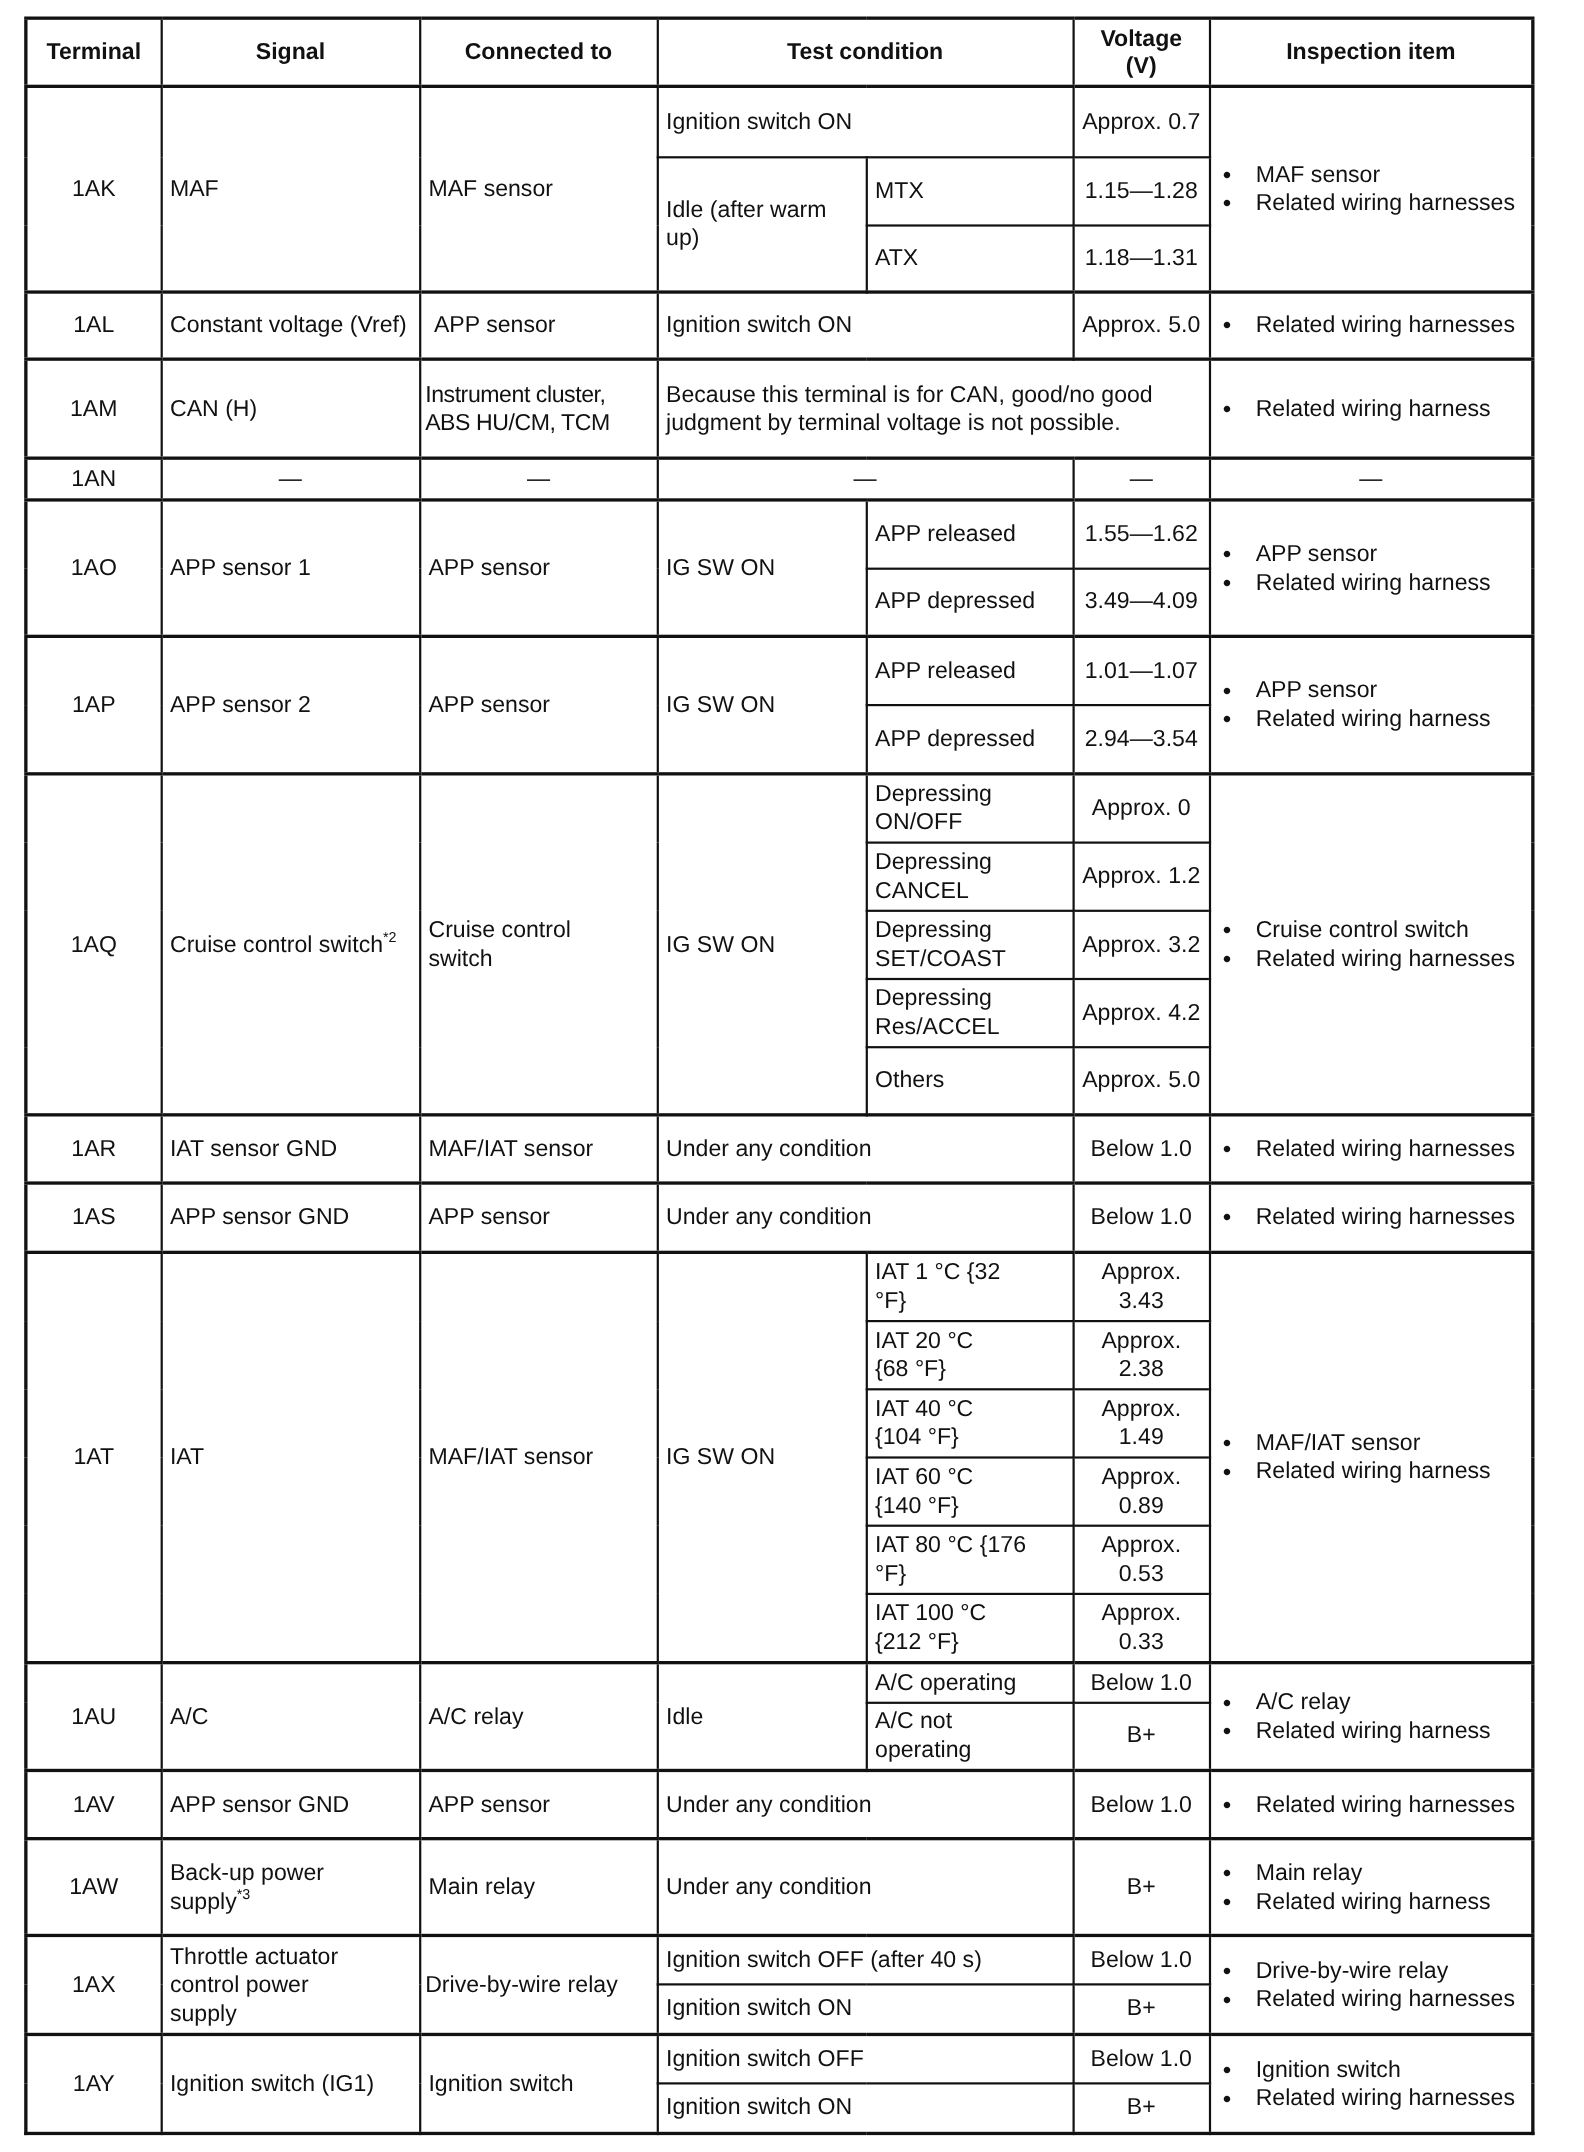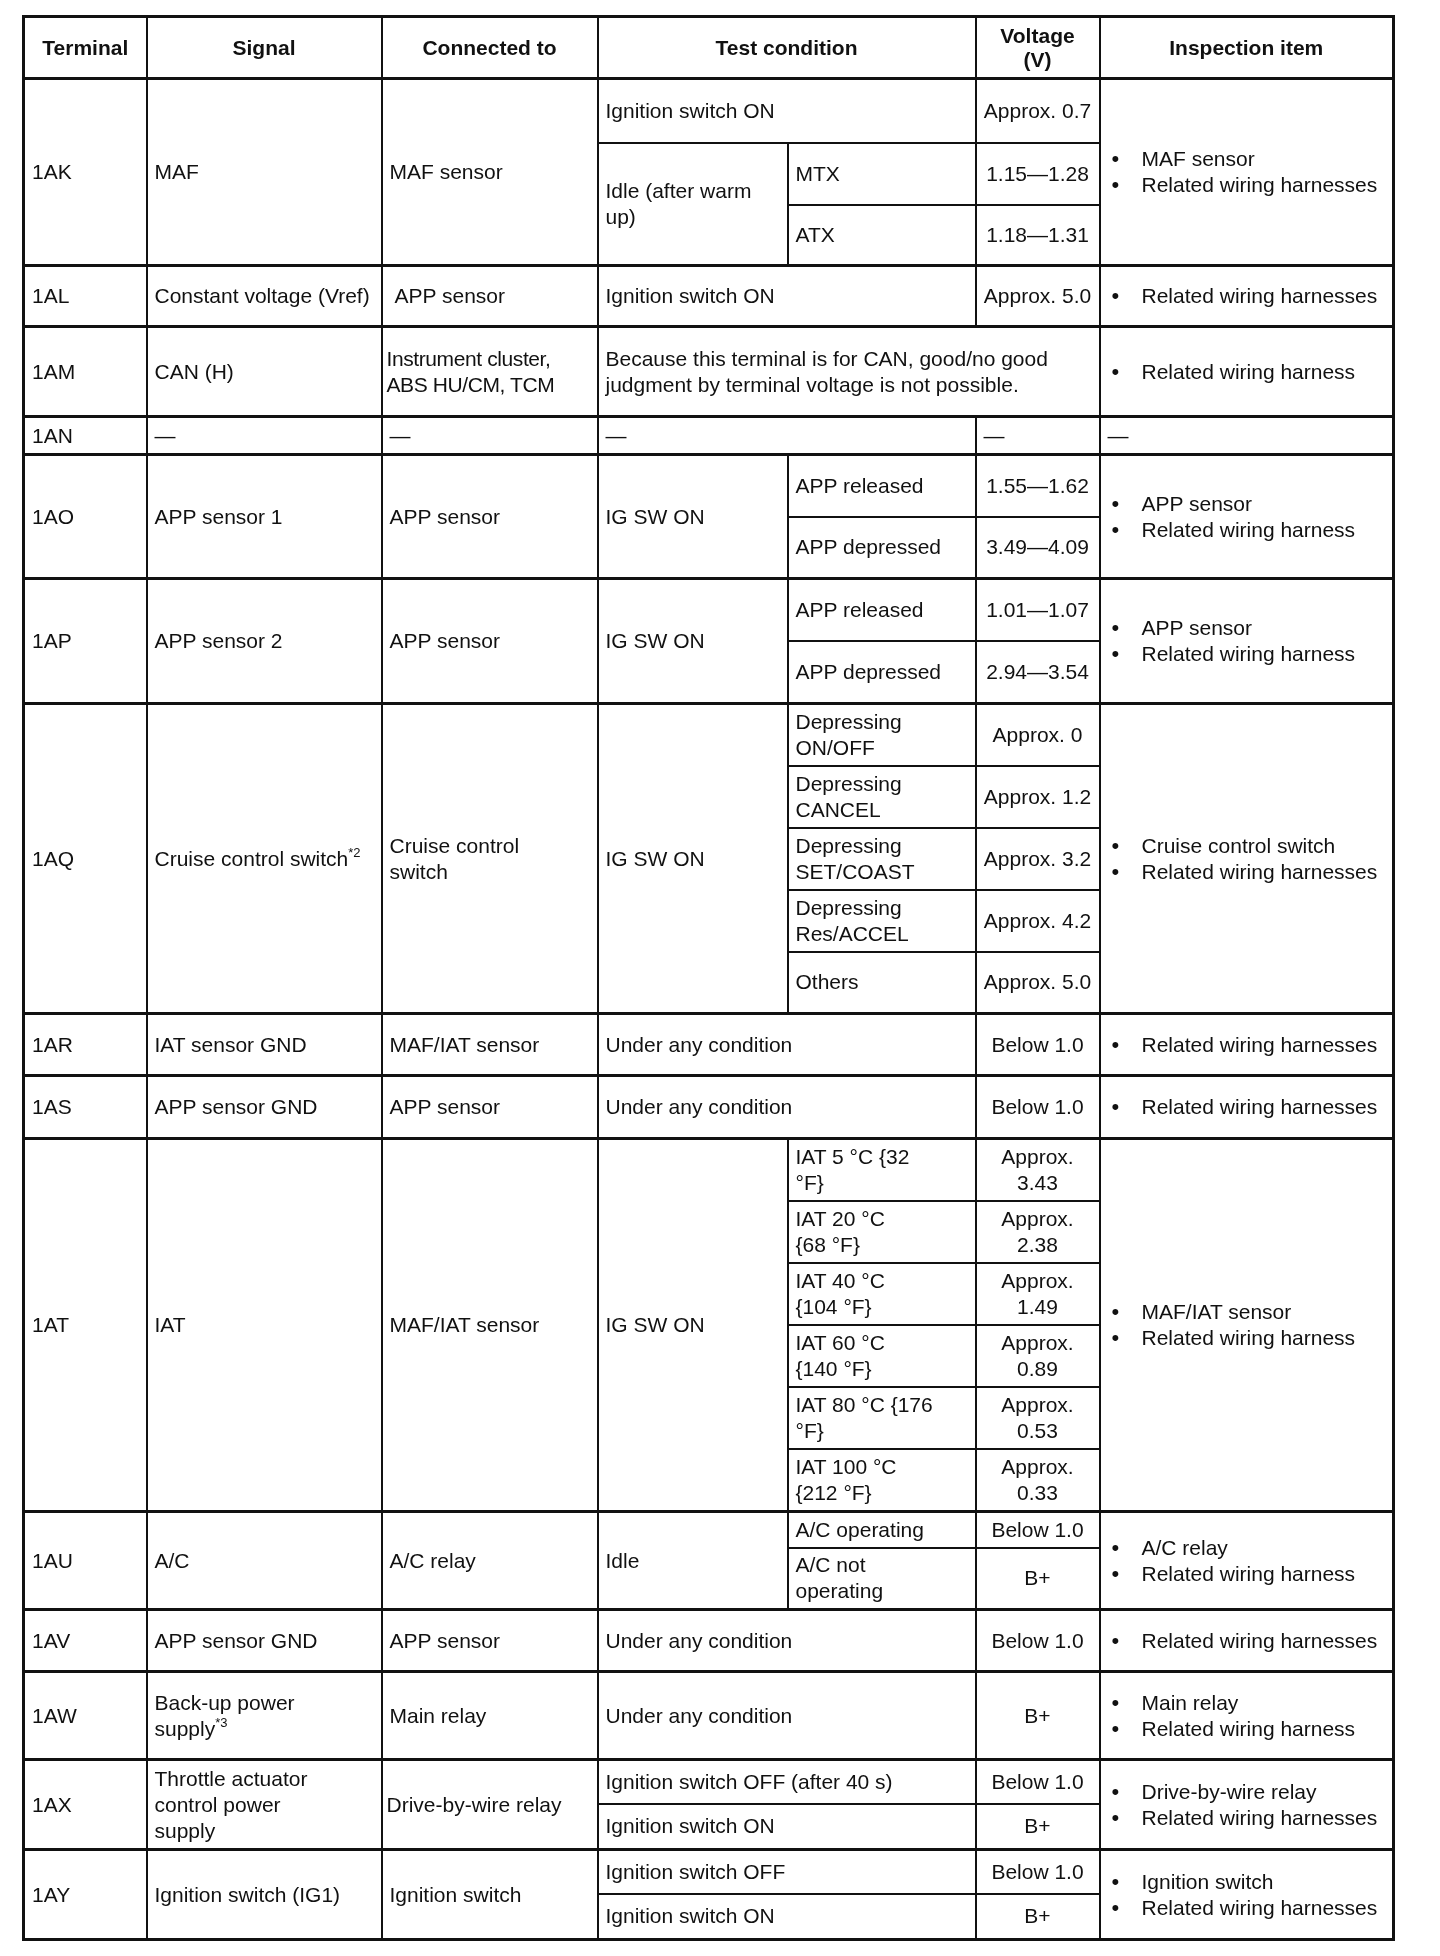--- a/index.html
+++ b/index.html
@@ -10,21 +10,21 @@
     border-collapse: collapse; table-layout: fixed;
     width: 1370px;
     font-size: 21px; line-height: 26px;
   }
   table.spec td, table.spec th {
     border: 2px solid #111; padding: 0 7px; vertical-align: middle; overflow: hidden;
   }
   table.spec tr.main-top > td, table.spec tr.main-top > th { border-top: 3px solid #111; }
   table.spec { border: 3px solid #111; }
   th { font-weight: bold; text-align: center; font-size: 21px; }
-  td.c { text-align: left; }
+  td.c { text-align: center; }
   td.l { text-align: left; }
   td.v { text-align: center; padding: 0 3px; }
   ul.bul { margin: 0; padding: 0 0 0 34px; list-style: none; }
   ul.bul li { position: relative; }
   ul.bul li::before { content: "\2022"; position: absolute; left: -30px; top: 0; font-size: 22px; }
   sup { font-size: 13px; line-height: 0; vertical-align: 9px; }
 </style>
 </head>
 <body>
 
@@ -201,21 +201,21 @@
             <li>Related wiring harnesses</li>
           </ul>
     </td>
   </tr>
 
   <tr class="main-top" style="height:62px">
     <td rowspan="6" class="c">1AT</td>
     <td rowspan="6" class="l">IAT</td>
     <td rowspan="6" class="l">MAF/IAT sensor</td>
     <td rowspan="6" class="l">IG SW ON</td>
-    <td class="l" style="padding-right:60px">IAT 5 °C {32 °F}</td>
+    <td class="l" style="padding-right:60px">IAT 1 °C {32 °F}</td>
     <td class="v">Approx. 3.43</td>
     <td rowspan="6" class="l">
       <ul class="bul">
         <li>MAF/IAT sensor</li>
         <li>Related wiring harness</li>
       </ul>
     </td>
   </tr>
   <tr style="height:62px">
     <td class="l" style="padding-right:60px">IAT 20 °C {68 °F}</td>

